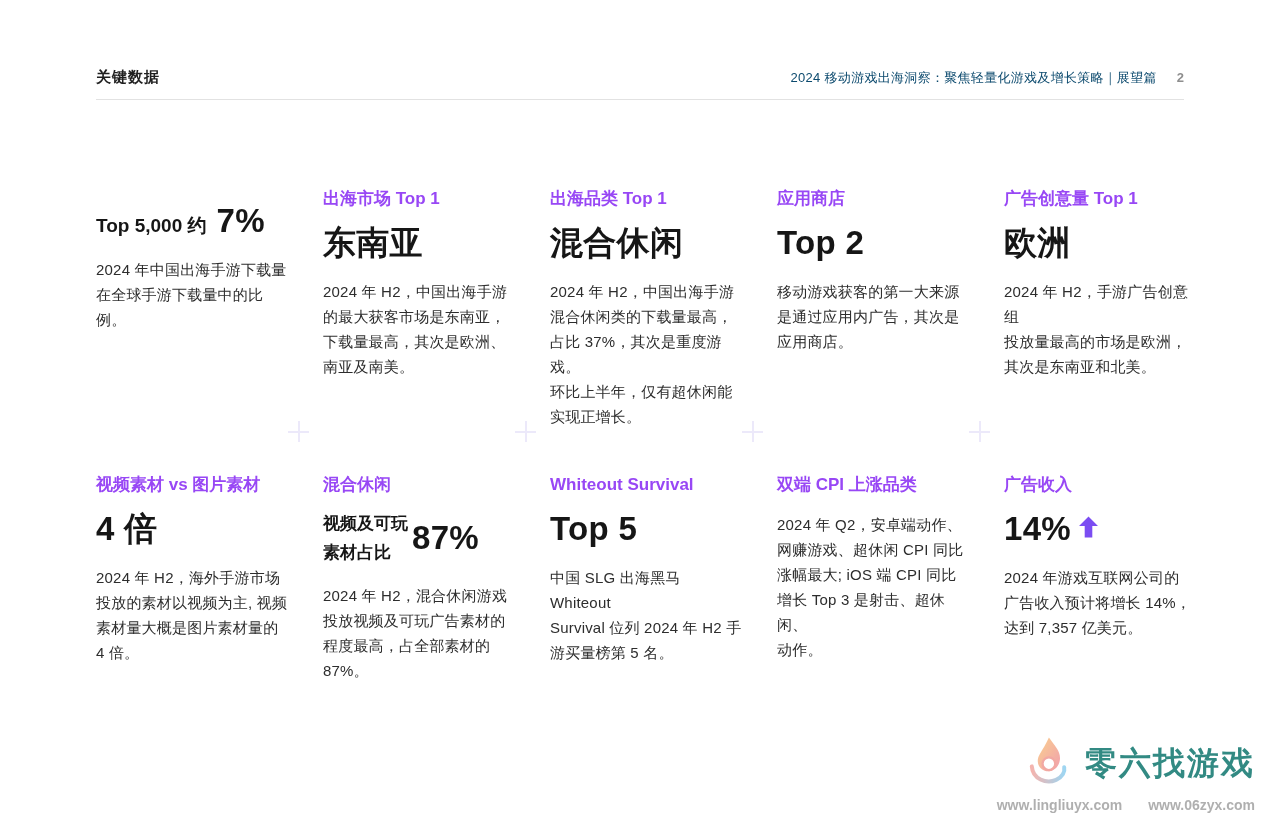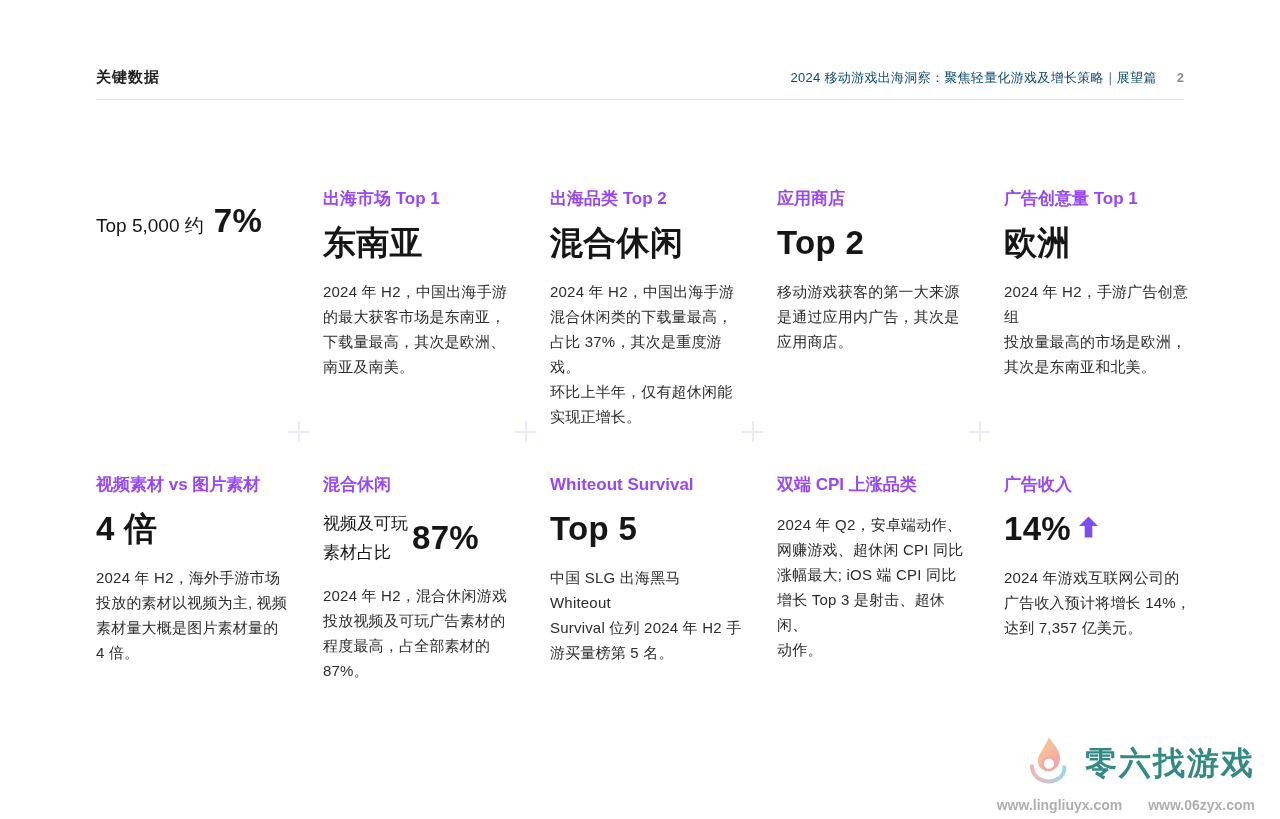--- a/index.html
+++ b/index.html
@@ -76,21 +76,21 @@
   }
   .value-big {
     font-size: 33px;
     font-weight: 700;
     line-height: 40px;
     letter-spacing: 0.3px;
     white-space: nowrap;
   }
   .value-prefix {
     font-size: 19px;
-    font-weight: 400;
+    font-weight: 700;
     margin-right: 10px;
     white-space: nowrap;
   }
   .card-value.with-block-prefix { align-items: center; }
   .value-prefix.two-line {
     font-size: 17px;
     line-height: 29px;
     white-space: pre-line;
     margin-right: 4px;
   }
@@ -170,35 +170,37 @@
   </div>
   <div class="divider"></div>
 
   <div class="grid row-1">
 
     <div class="card">
       <div class="card-value">
         <span class="value-prefix">Top 5,000 约</span>
         <span class="value-big">7%</span>
       </div>
+      <div class="card-body">2024 年中国出海手游下载量
+在全球手游下载量中的比例。</div>
     </div>
 
     <div class="card">
       <div class="card-title">出海市场 Top 1</div>
       <div class="card-value">
         <span class="value-big">东南亚</span>
       </div>
       <div class="card-body">2024 年 H2，中国出海手游
 的最大获客市场是东南亚，
 下载量最高，其次是欧洲、
 南亚及南美。</div>
     </div>
 
     <div class="card">
-      <div class="card-title">出海品类 Top 2</div>
+      <div class="card-title">出海品类 Top 1</div>
       <div class="card-value">
         <span class="value-big">混合休闲</span>
       </div>
       <div class="card-body">2024 年 H2，中国出海手游
 混合休闲类的下载量最高，
 占比 37%，其次是重度游戏。
 环比上半年，仅有超休闲能
 实现正增长。</div>
     </div>
 

